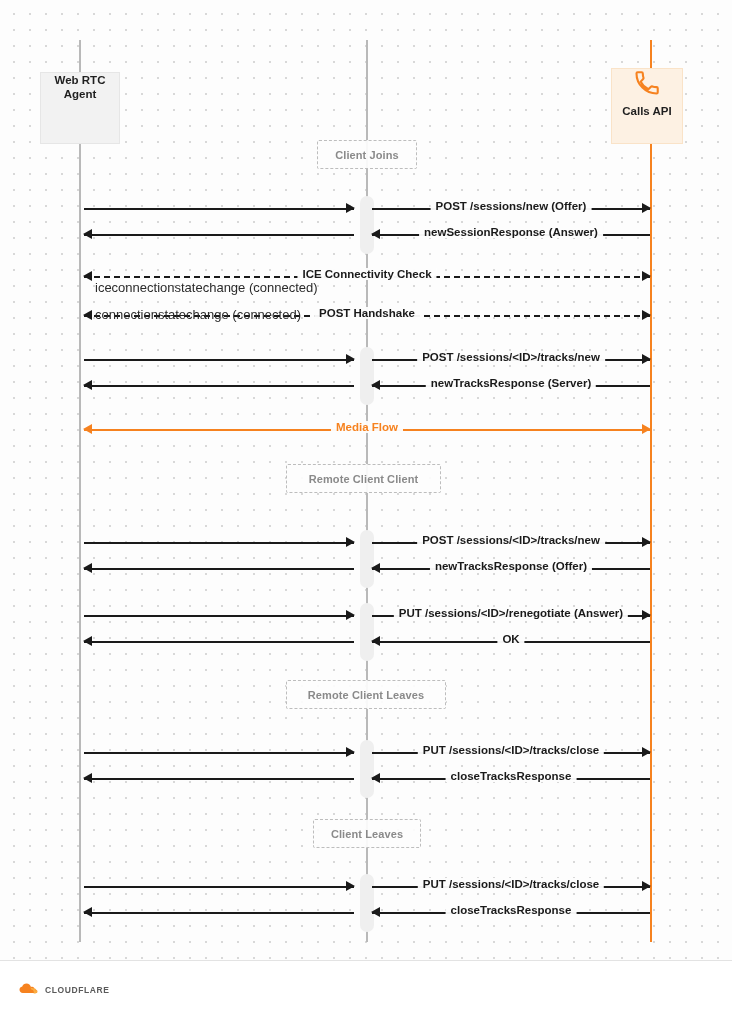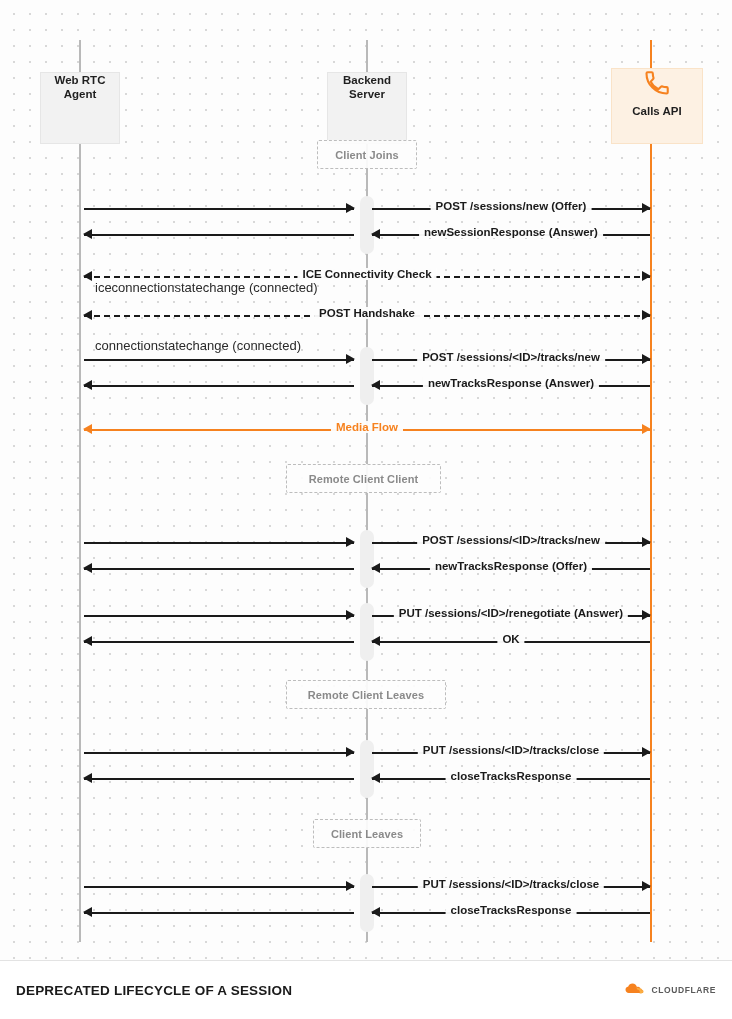--- a/index.html
+++ b/index.html
@@ -189,28 +189,22 @@
     <div class="activation" style="left:360px; top:740px; height:58px;"></div>
     <div class="activation" style="left:360px; top:874px; height:58px;"></div>
 
     <div class="actor-box grey" style="left:40px; top:44px; width:80px; height:72px;">
       <div class="actor-label">
         <span>Web RTC</span>
         <span>Agent</span>
       </div>
     </div>
 
-    <div class="actor-box grey" style="left:327px; top:44px; width:80px; height:72px;">
-      <div class="actor-label">
-        <span>Backend</span>
-        <span>Server</span>
-      </div>
-    </div>
-
-    <div class="actor-box peach" style="left:611px; top:40px; width:92px; height:76px;">
+
+    <div class="actor-box peach" style="left:611px; top:40px; width:72px; height:76px;">
       <span style="display:block; margin-bottom:4px;">
         <svg width="28" height="28" viewBox="0 0 24 24" fill="none" stroke="#f6821f" stroke-width="1.8" stroke-linecap="round" stroke-linejoin="round">
           <path d="M6.6 10.8c1.4 2.8 3.8 5.2 6.6 6.6l2.2-2.2c.3-.3.7-.4 1.1-.3 1.2.4 2.4.6 3.7.6.6 0 1 .4 1 1V20c0 .6-.4 1-1 1C10.8 21 3 13.2 3 3.8c0-.6.4-1 1-1h3.4c.6 0 1 .4 1 1 0 1.3.2 2.5.6 3.7.1.4 0 .8-.3 1.1l-2.1 2.2z"></path>
         </svg>
       </span>
       <span>Calls API</span>
     </div>
 
     <div class="phase" style="left:317px; top:140px; width:100px; height:29px;">Client Joins</div>
     <div class="phase" style="left:286px; top:464px; width:155px; height:29px;">Remote Client Client</div>
@@ -244,40 +238,40 @@
       <div class="msg-label">ICE Connectivity Check</div>
     </div>
     <div class="sub-note" style="left:95px; top:280px;">iceconnectionstatechange (connected)</div>
 
     <div class="msg dashed" style="left:84px; top:315px; width:566px;">
       <div class="line"></div>
       <div class="arrowhead right"></div>
       <div class="arrowhead left"></div>
       <div class="msg-label">POST Handshake</div>
     </div>
-    <div class="sub-note" style="left:95px; top:338px;">connectionstatechange (connected)</div>
+    <div class="sub-note" style="left:95px; top:307px;">connectionstatechange (connected)</div>
 
     <div class="msg" style="left:84px; top:359px; width:270px;">
       <div class="line"></div>
       <div class="arrowhead right"></div>
     </div>
     <div class="msg" style="left:372px; top:359px; width:278px;">
       <div class="line"></div>
       <div class="arrowhead right"></div>
       <div class="msg-label">POST /sessions/&lt;ID&gt;/tracks/new</div>
     </div>
 
     <div class="msg" style="left:84px; top:385px; width:270px;">
       <div class="line"></div>
       <div class="arrowhead left"></div>
     </div>
     <div class="msg" style="left:372px; top:385px; width:278px;">
       <div class="line"></div>
       <div class="arrowhead left"></div>
-      <div class="msg-label">newTracksResponse (Answer)</div>
+      <div class="msg-label">newTracksResponse (Server)</div>
     </div>
 
     <div class="msg orange" style="left:84px; top:429px; width:566px;">
       <div class="line"></div>
       <div class="arrowhead right"></div>
       <div class="arrowhead left"></div>
       <div class="msg-label">Media Flow</div>
     </div>
 
     <div class="msg" style="left:84px; top:542px; width:270px;">
@@ -356,21 +350,20 @@
     </div>
     <div class="msg" style="left:372px; top:912px; width:278px;">
       <div class="line"></div>
       <div class="arrowhead left"></div>
       <div class="msg-label">closeTracksResponse</div>
     </div>
 
   </div>
 
   <div id="footer">
-    <div id="footer-title">DEPRECATED LIFECYCLE OF A SESSION</div>
     <div id="brand">
       <span>
         <svg width="24" height="12" viewBox="0 0 48 24">
           <path d="M35.5 20H13.5c-3.6 0-6.5-2.9-6.5-6.5 0-3.2 2.4-5.9 5.5-6.4C13.6 3.6 17 1 21 1c4.4 0 8.1 3.1 8.9 7.2.7-.4 1.5-.6 2.4-.6 2.6 0 4.7 2 4.9 4.5 3 .2 5.3 2.6 5.3 5.6 0 .8-.2 1.6-.5 2.3h-6.5z" fill="#f6821f"></path>
           <path d="M40.5 12.2c-.2 0-.4 0-.6.1-.1 0-.2.1-.3.3l-.4 1.4c-.2.6 0 1.2.7 1.2h2.6c.1 0 .2.1.2.2 0 .3.1.6.1.9 0 2.5-2 4.5-4.5 4.5h-3.1c.3-.7.5-1.5.5-2.3 0-3-2.3-5.4-5.3-5.6-.2-2.5-2.3-4.5-4.9-4.5z" fill="#fbad41"></path>
         </svg>
       </span>
       <span id="brand-name">CLOUDFLARE</span>
     </div>
   </div>

